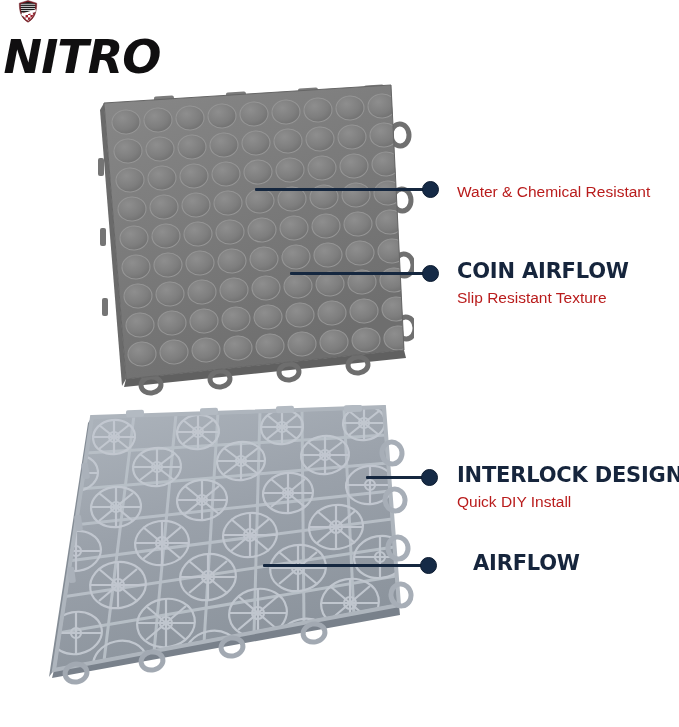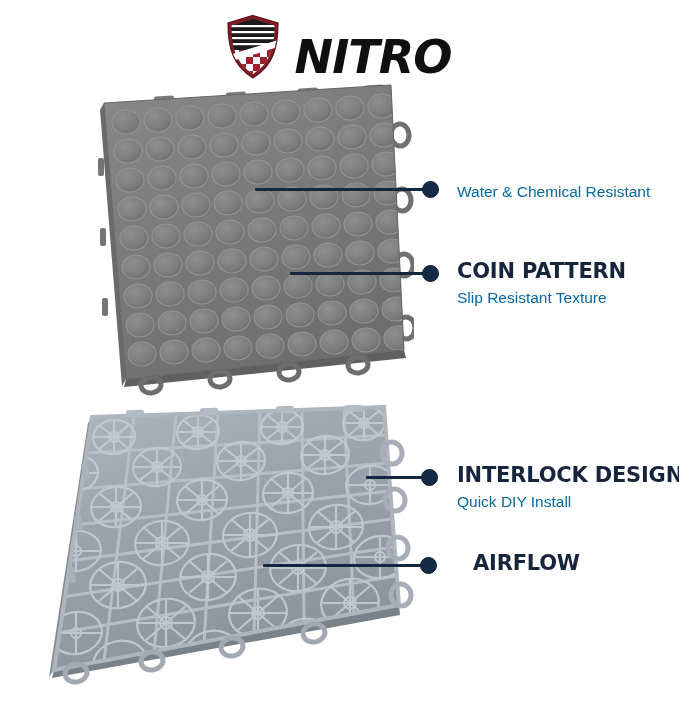--- a/index.html
+++ b/index.html
@@ -8,21 +8,21 @@
     background:#ffffff;
     font-family:"Liberation Sans", sans-serif;
     overflow:hidden;
     position:relative;
   }
   #page{position:relative;width:679px;height:727px;background:#fff;}
 
   
   .brand-header{
     position:absolute;left:0;top:0;width:679px;height:80px;
-    display:flex;align-items:flex-end;justify-content:center;gap:10px;
+    display:flex;align-items:flex-start;justify-content:center;gap:10px;flex-direction:column;
   }
   .brand-shield{width:56px;height:66px;display:block;}
   .brand-word{
     font-family:"DejaVu Sans", sans-serif;
     font-weight:bold;font-style:italic;
     font-size:47px;letter-spacing:-1px;
     color:#100f10;line-height:1;
     transform:scaleX(0.98);
     margin-left:2px;
   }
@@ -46,21 +46,21 @@
     font-size:21px;
     letter-spacing:-0.2px;
     color:#16253c;
     line-height:1.05;
     white-space:nowrap;
   }
   .label-sub{
     font-family:"Liberation Sans", sans-serif;
     font-weight:normal;
     font-size:15.5px;
-    color:#0369a1;
+    color:#b91c1c;
     line-height:1.2;
     margin-top:7px;
     white-space:nowrap;
   }
 </style>
 </head>
 <body>
 
 <div id="page">
 
@@ -530,21 +530,21 @@
   <div class="callout-dot" style="left:421px;top:469px;"></div>
 
   <div class="callout-line" style="left:263px;top:564px;width:166px;"></div>
   <div class="callout-dot" style="left:420px;top:557px;"></div>
 
   <div class="label-block" style="left:457px;top:176px;">
     <div class="label-sub">Water &amp; Chemical Resistant</div>
   </div>
 
   <div class="label-block" style="left:457px;top:260px;">
-    <div class="label-title">COIN PATTERN</div>
+    <div class="label-title">COIN AIRFLOW</div>
     <div class="label-sub">Slip Resistant Texture</div>
   </div>
 
   <div class="label-block" style="left:457px;top:464px;">
     <div class="label-title">INTERLOCK DESIGN</div>
     <div class="label-sub">Quick DIY Install</div>
   </div>
 
   <div class="label-block" style="left:457px;top:552px;margin-left:16px;">
     <div class="label-title">AIRFLOW</div>

